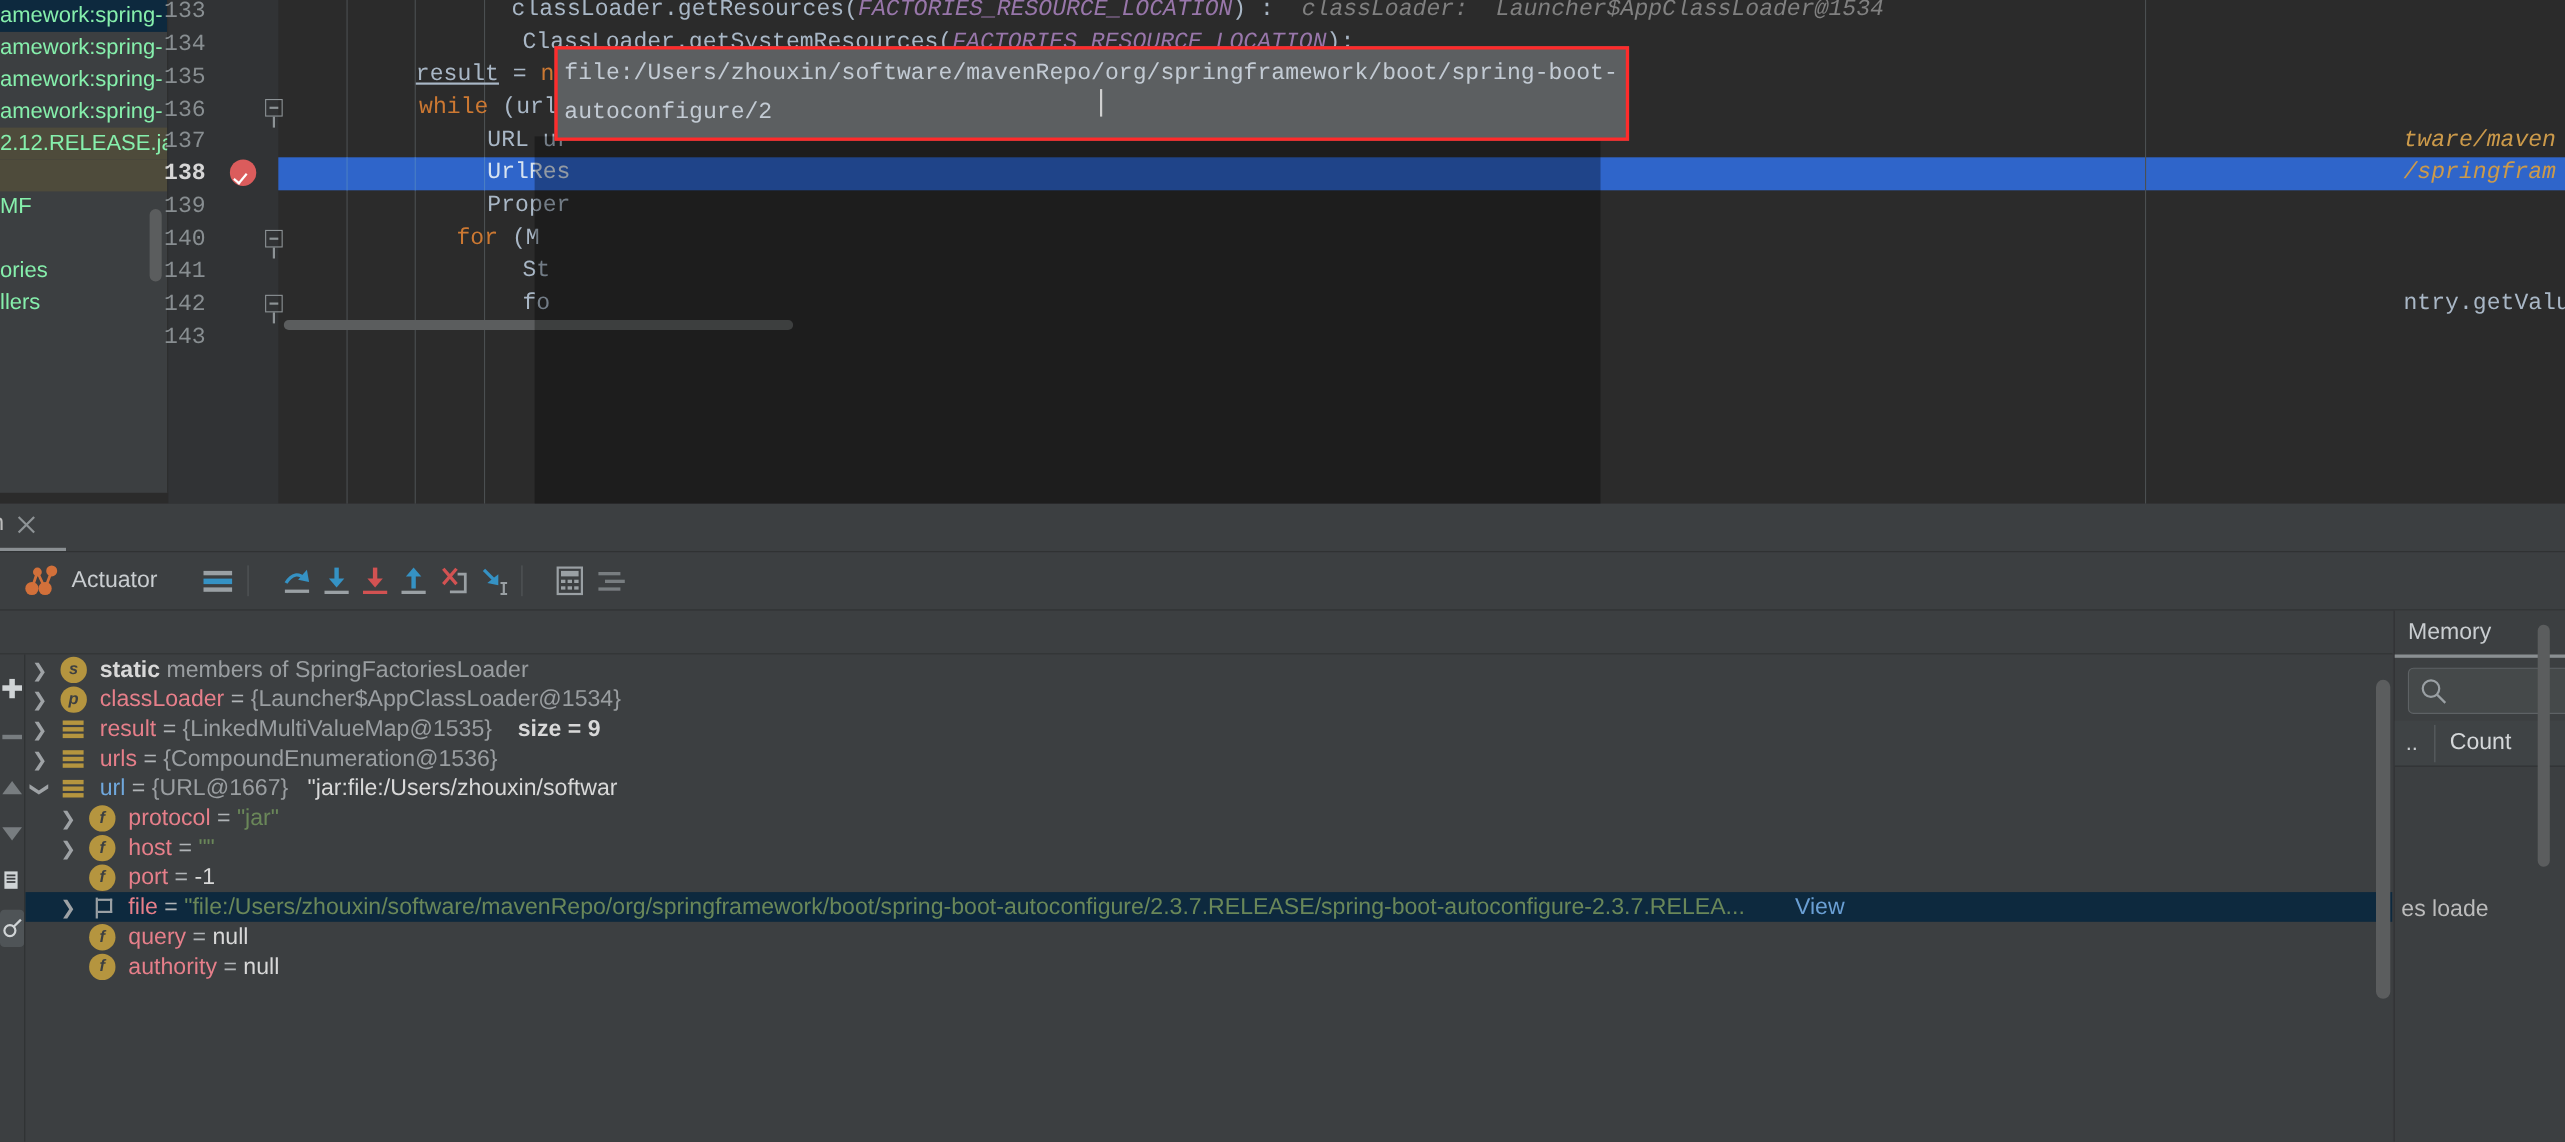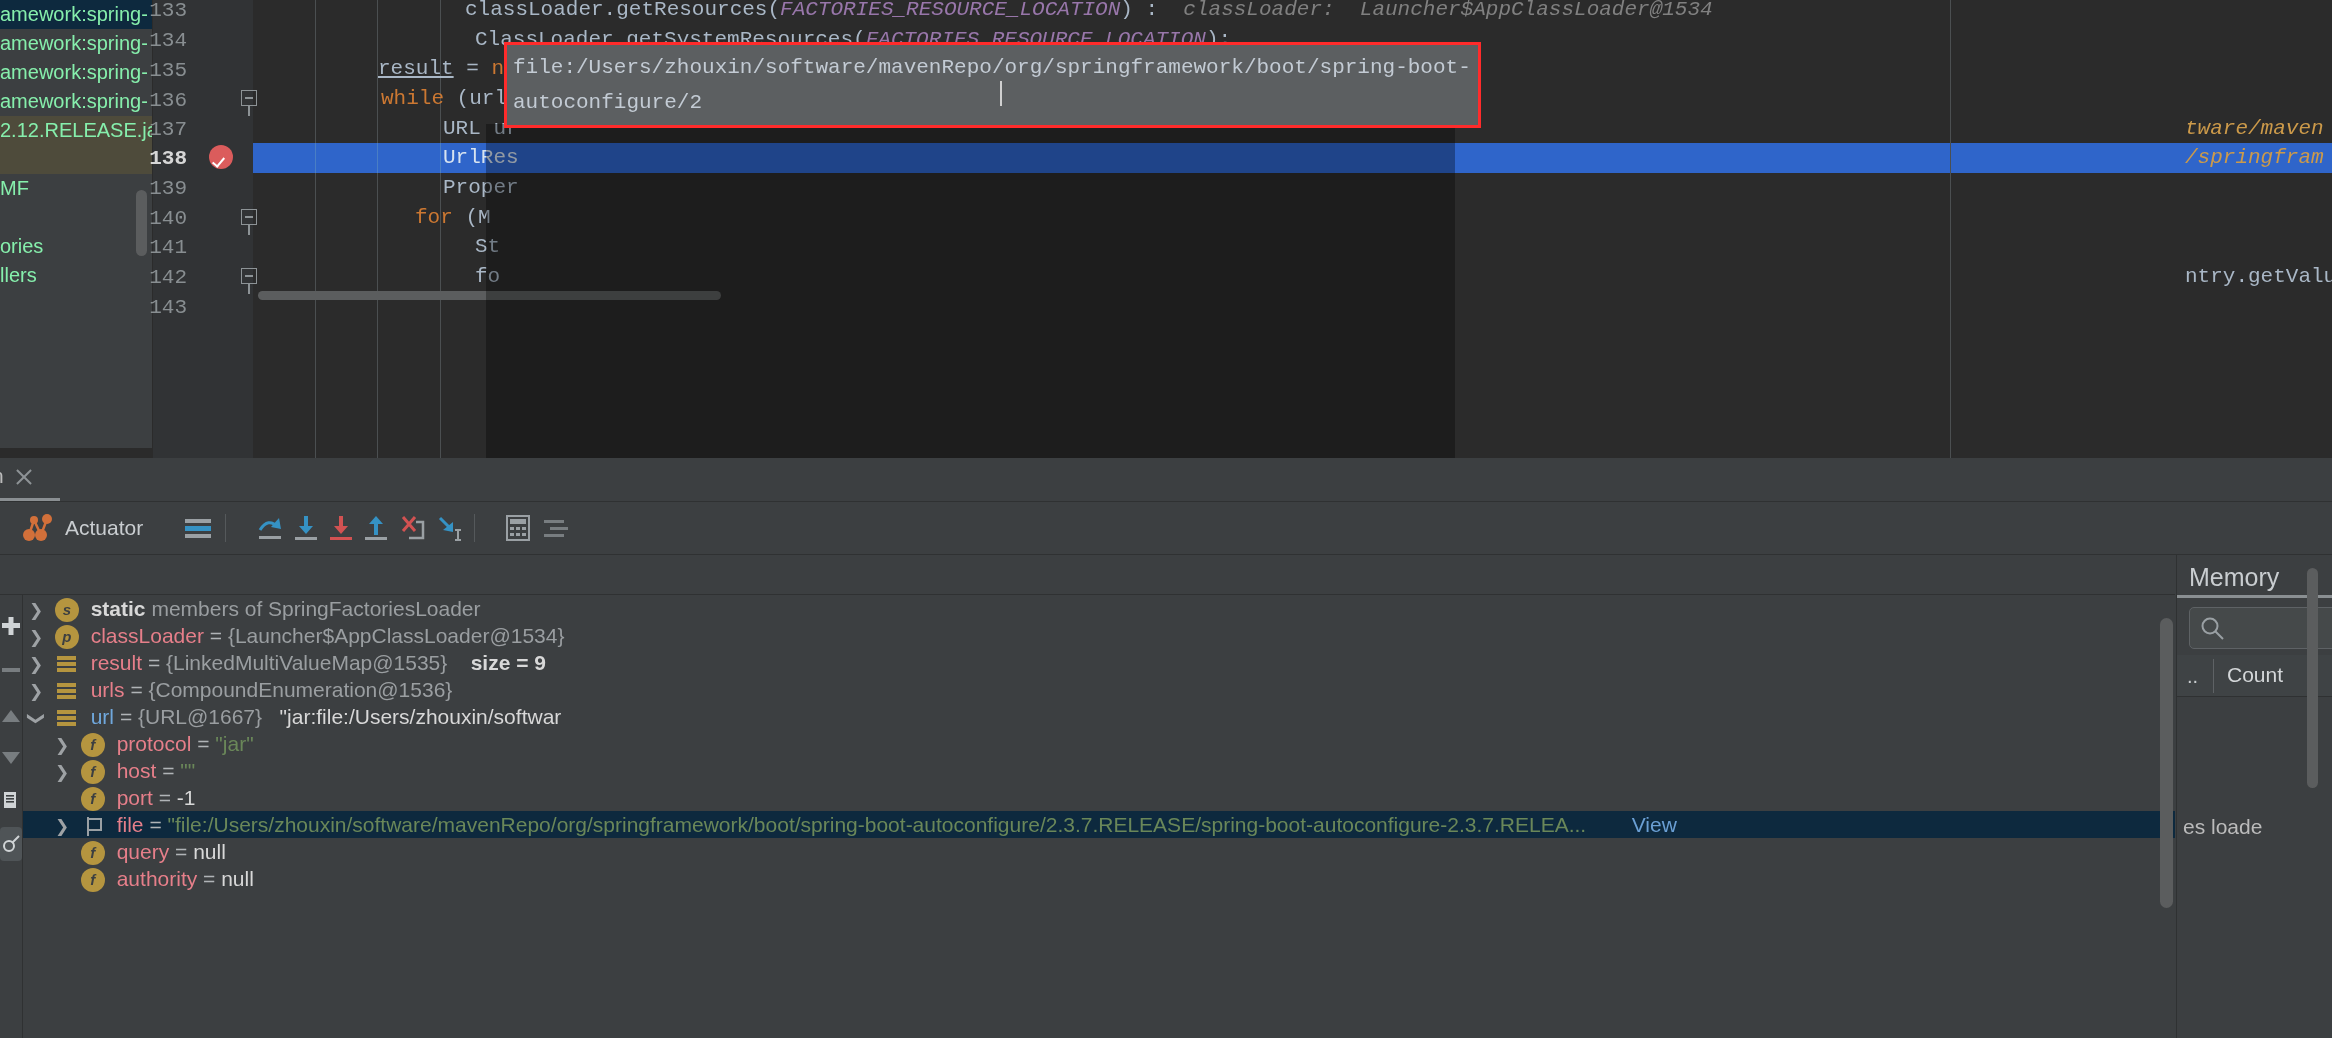--- a/index.html
+++ b/index.html
@@ -238,21 +238,21 @@
   .vstr { color: #6a8759; }
   .vsize { color: #d8d8d8; font-weight: bold; }
   .vlink { color: #6a9fd4; margin-left: 28px; }
 
   
   .mem {
     position: absolute; left: 2176px; top: 97px; width: 156px; height: 483px;
     background: #3c3f41; border-left: 1px solid #2f3132;
   }
   .mem-title {
-    position: absolute; left: 12px; top: 8px; color: #c9cdd0; font-size: 25px;
+    position: absolute; left: 12px; top: 8px; color: #c9cdd0; font-size: 21px;
   }
   .mem-underline {
     position: absolute; left: 0; top: 40px; width: 156px; height: 3px;
     background: #8a8f92;
   }
   .mem-search {
     position: absolute; left: 12px; top: 52px; width: 160px; height: 42px;
     border: 1px solid #5e6265; border-radius: 5px; background: #45494a;
   }
   .mem-colhdr {

